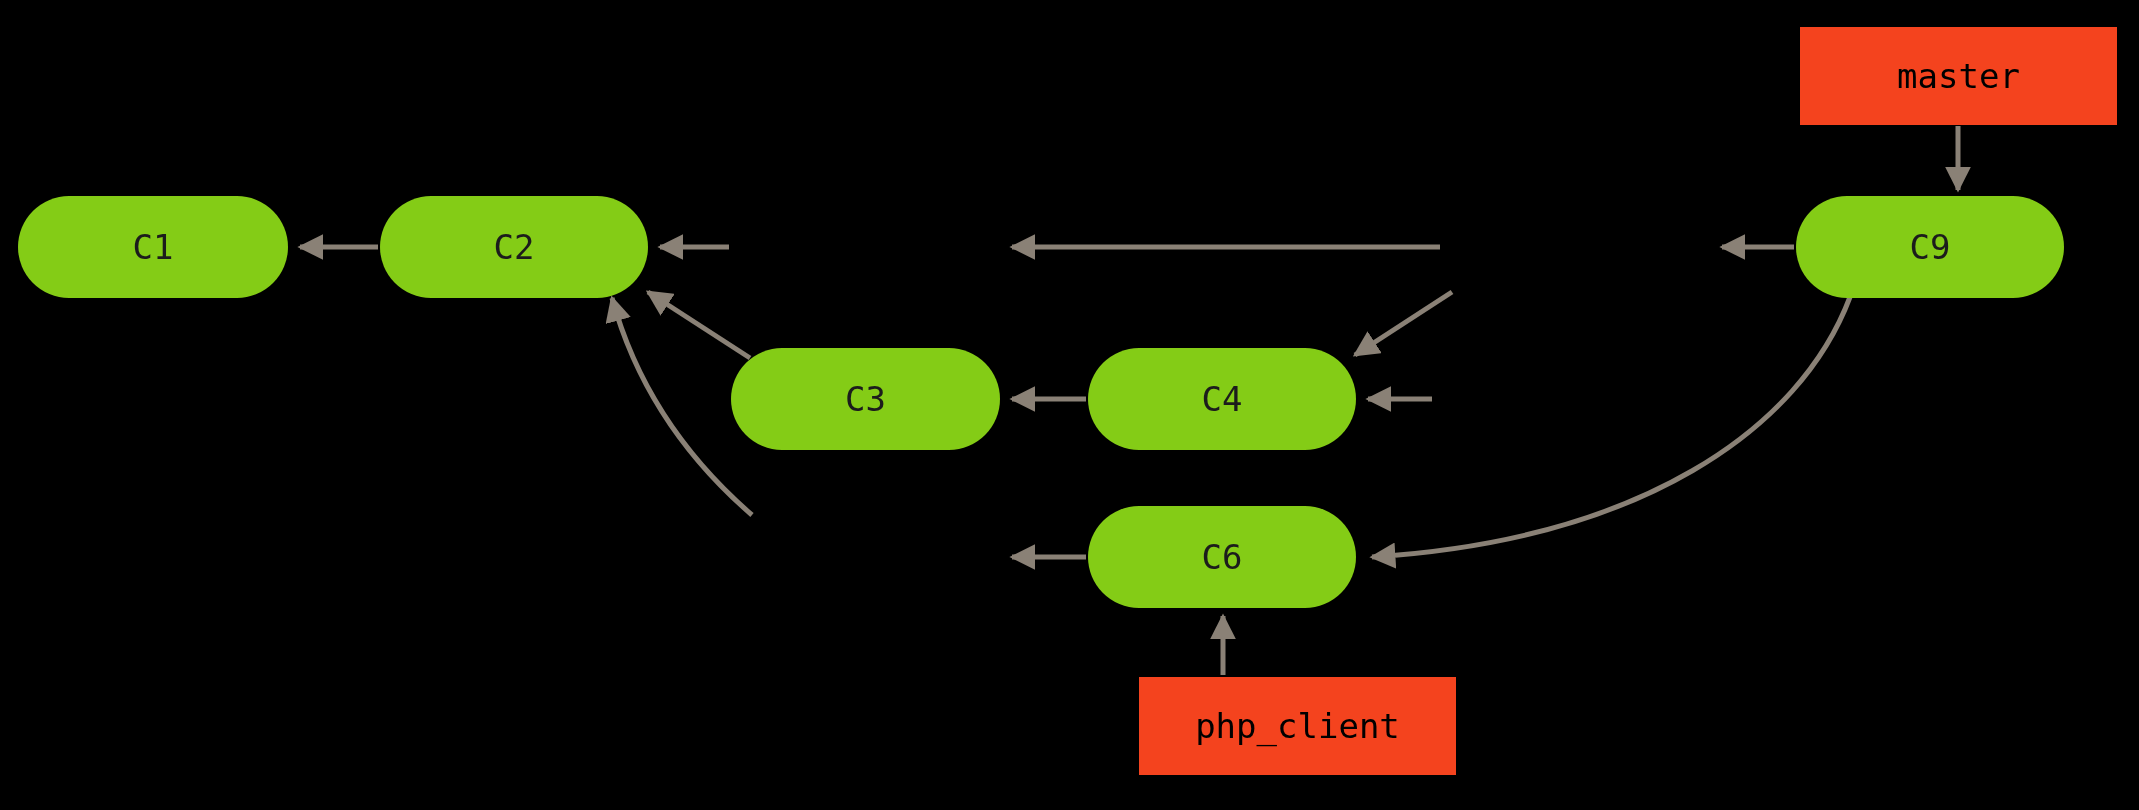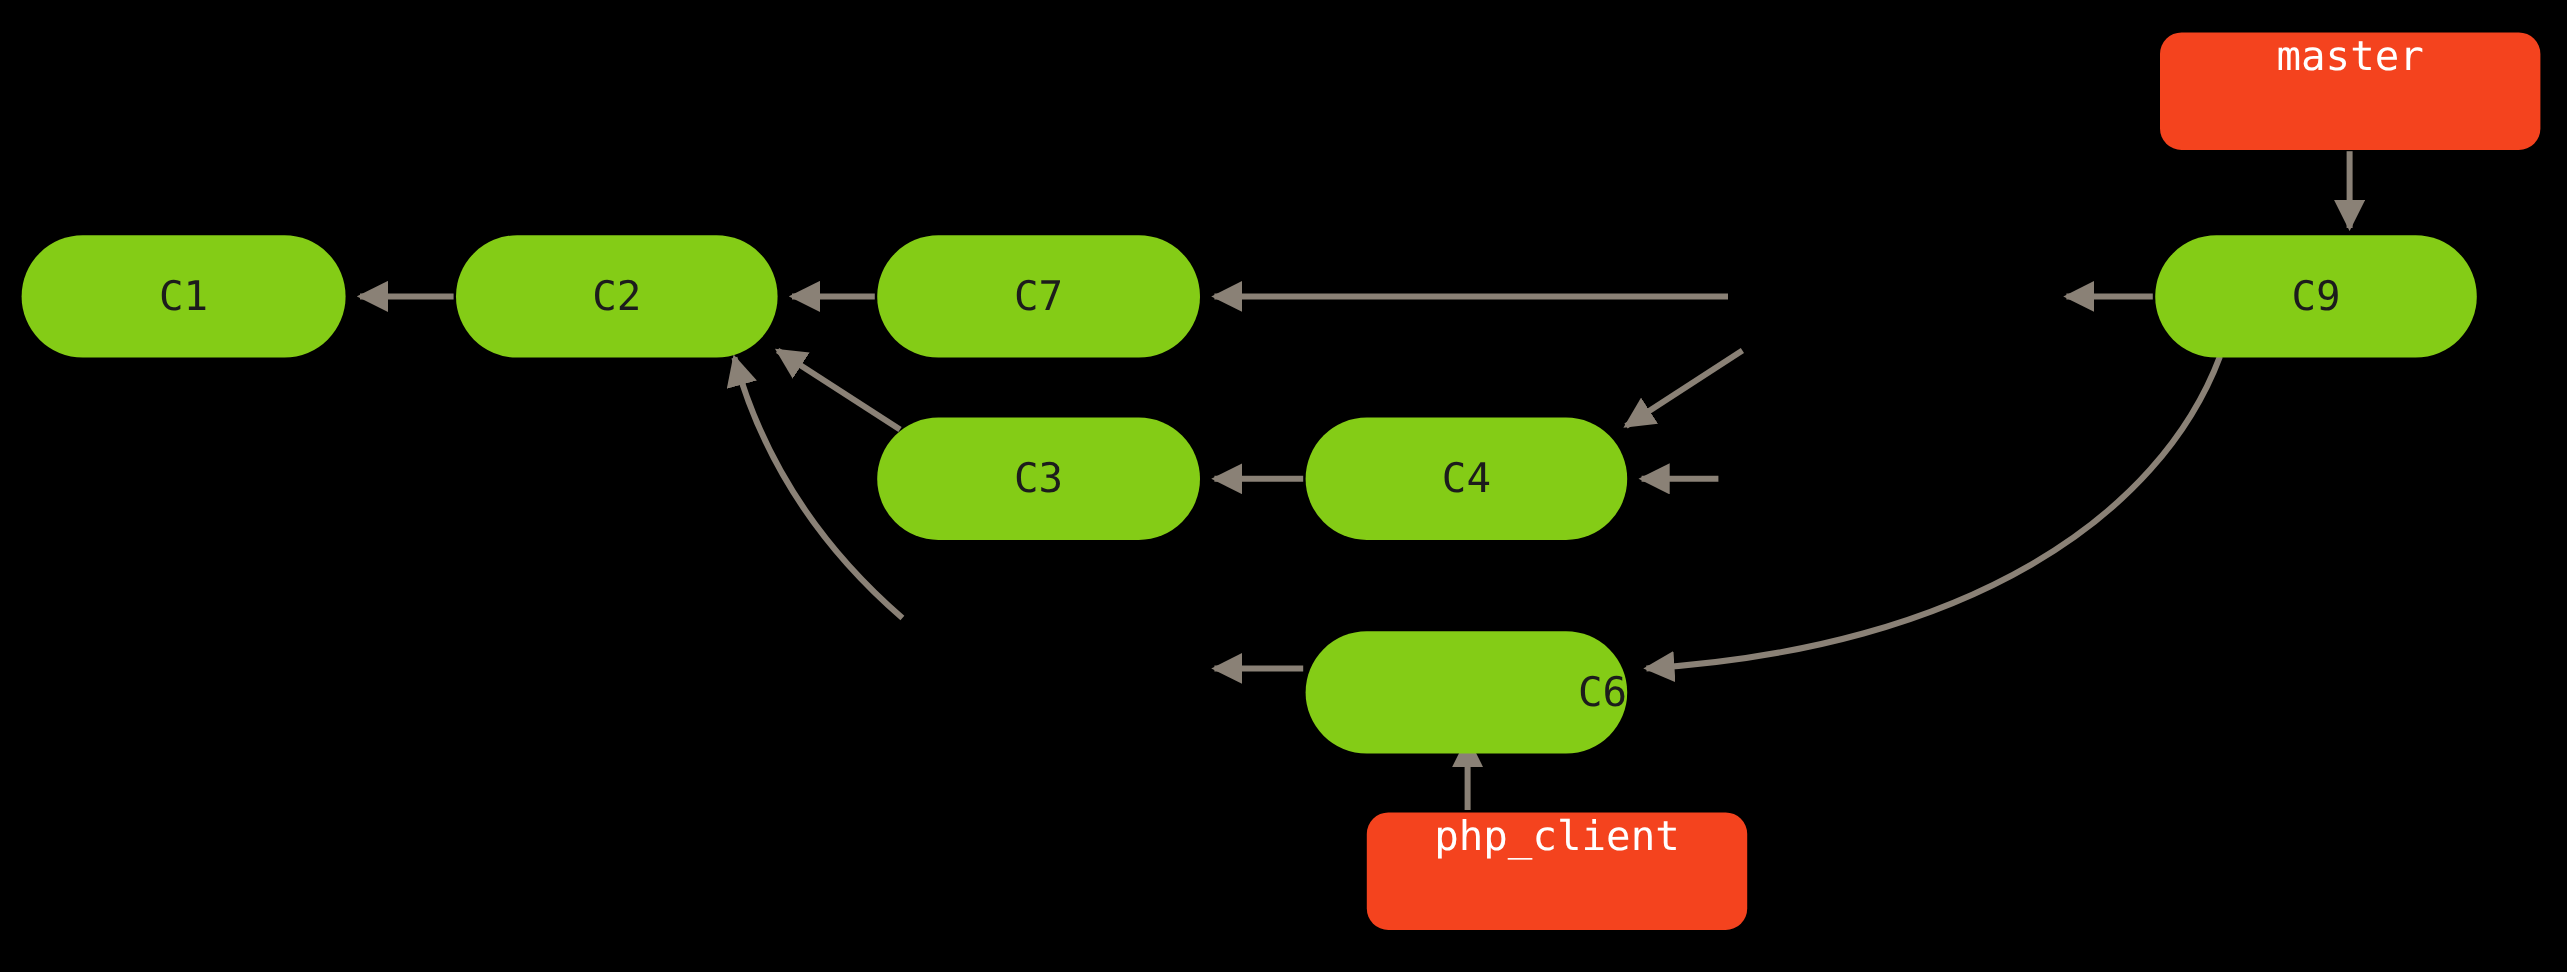--- a/index.html
+++ b/index.html
@@ -32,28 +32,28 @@
     color: #1c1c1c;
     font-size: 34px;
     font-family: "DejaVu Sans Mono", "Liberation Mono", monospace;
     letter-spacing: 0px;
     z-index: 3;
     user-select: none;
   }
   .branch-label {
     position: absolute;
     display: flex;
+    align-items: center;
     justify-content: center;
     background: #f4431e;
-    color: #ffffff;
+    color: #000000;
     font-size: 34px;
     font-family: "DejaVu Sans Mono", "Liberation Mono", monospace;
     z-index: 4;
     user-select: none;
-    border-radius: 18px;
   }
 </style>
 </head>
 <body>
 
 <div id="canvas">
 
   <svg id="graph-svg" viewBox="0 0 2139 810" xmlns="http://www.w3.org/2000/svg">
     <defs>
       <marker id="arrow" viewBox="0 0 10 10" refX="9" refY="5" markerWidth="5.2" markerHeight="5.2" orient="auto-start-reverse">
@@ -87,33 +87,30 @@
 
     <line x1="1223" y1="675" x2="1223" y2="616" stroke="#8a8176" stroke-width="5" marker-end="url(#arrow)"></line>
   </svg>
 
   <div class="commit-node" style="left:18px; top:196px; width:270px; height:102px;">
     <span>C1</span>
   </div>
   <div class="commit-node" style="left:380px; top:196px; width:268px; height:102px;">
     <span>C2</span>
   </div>
-  <div class="commit-node" style="left:731px; top:196px; width:269px; height:102px;">
-    <span>C7</span>
-  </div>
   <div class="commit-node" style="left:1796px; top:196px; width:268px; height:102px;">
     <span>C9</span>
   </div>
   <div class="commit-node" style="left:731px; top:348px; width:269px; height:102px;">
     <span>C3</span>
   </div>
   <div class="commit-node" style="left:1088px; top:348px; width:268px; height:102px;">
     <span>C4</span>
   </div>
-  <div class="commit-node" style="left:1088px; top:526px; width:268px; height:102px;justify-content:flex-end;">
+  <div class="commit-node" style="left:1088px; top:506px; width:268px; height:102px;">
     <span>C6</span>
   </div>
 
   <div class="branch-label" style="left:1800px; top:27px; width:317px; height:98px;">
     <span>master</span>
   </div>
   <div class="branch-label" style="left:1094px; top:677px; width:317px; height:98px;margin-left:45px;">
     <span>php_client</span>
   </div>
 

